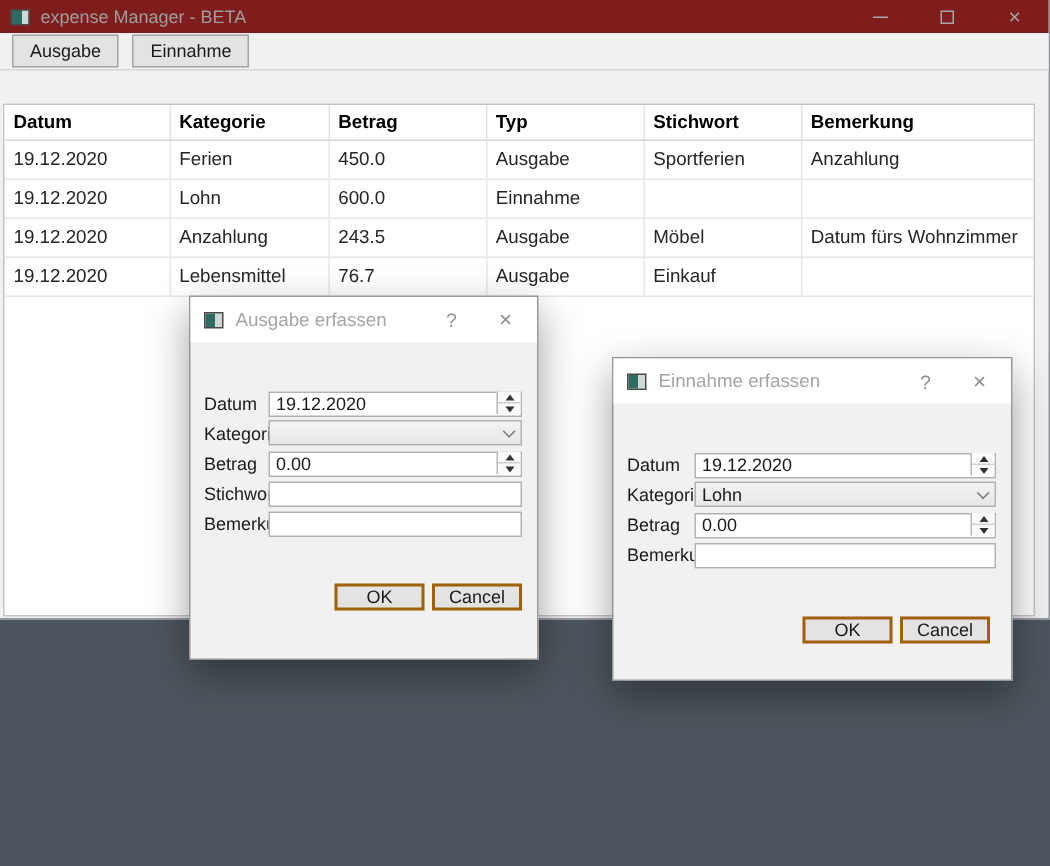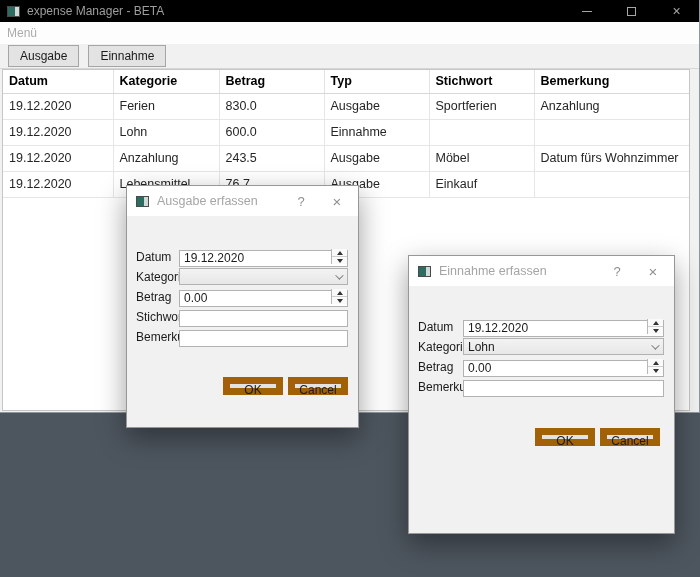--- a/index.html
+++ b/index.html
@@ -3,21 +3,21 @@
 <meta charset="utf-8">
 <style>
   * { margin:0; padding:0; box-sizing:border-box; }
   html,body { width:700px; height:577px; overflow:hidden;
     font-family:"Liberation Sans", sans-serif; background:#4d555e; }
 
   
   .app-window { position:absolute; left:0; top:0; width:700px; height:413px;
     background:#f1f1f1; border-right:1px solid #8f979e; border-bottom:1px solid #8f979e; }
 
-  .titlebar { height:22px; background:#000000; display:flex; align-items:center; padding-left:7px; }
+  .titlebar { height:22px; background:#7f1d1d; display:flex; align-items:center; padding-left:7px; }
   .app-icon { width:13px; height:11px; border:1px solid #4a4a4a; background:linear-gradient(90deg,#2e6b60 0 60%,#cfd9d6 60% 100%); flex:0 0 auto; }
   .titlebar .title { margin-left:7px; font-size:12px; color:#9e9e9e; flex:1 1 auto; white-space:nowrap; }
   .win-ctl { width:45px; height:22px; display:flex; align-items:center; justify-content:center; color:#a6a6a6; }
   .min-glyph { width:10px; height:1px; background:#a6a6a6; }
   .max-glyph { width:9px; height:9px; border:1px solid #a6a6a6; }
   .close-glyph { font-size:14px; line-height:1; color:#a6a6a6; }
 
   .menubar { height:22px; background:#fdfdfd; display:flex; align-items:center; padding-left:7px; }
   .menu-item { font-size:12px; color:#ababab; }
 
@@ -61,48 +61,45 @@
   .tri-dn { width:0; height:0; border-left:3px solid transparent; border-right:3px solid transparent; border-top:4px solid #333; }
   .combo { height:17px; border:1px solid #b2b2b2; background:linear-gradient(#f3f3f3,#e7e7e7);
     display:flex; align-items:center; justify-content:space-between; padding:0 6px 0 4px;
     font-size:12px; color:#1a1a1a; flex:1 1 auto; }
   .chevron { width:6px; height:6px; border-right:1.5px solid #7e7e7e; border-bottom:1.5px solid #7e7e7e;
     transform:rotate(45deg) translateY(-2px); }
 
   .dlg-buttons { position:absolute; display:flex; justify-content:flex-end; gap:5px; left:0; }
   .dlg-expense .dlg-buttons { top:191px; right:10px; }
   .dlg-income  .dlg-buttons { top:172px; right:14px; }
-  .dlg-btn { width:60px; height:18px; background:#e3e3e3; border:7px solid #a16207;
+  .dlg-btn { width:60px; height:18px; background:#e3e3e3; border:2px solid #a16207;
     font-family:"Liberation Sans",sans-serif; font-size:12px; color:#1a1a1a; line-height:1; cursor:default; }
 
-  .dlg-expense { left:126px; top:185px; width:233px; height:243px; }
-  .dlg-income  { left:408px; top:255px; width:267px; height:279px; }
+  .dlg-expense { left:126px; top:197px; width:233px; height:243px; }
+  .dlg-income  { left:408px; top:238px; width:267px; height:216px; }
 </style>
 </head>
 <body>
 
 <div class="app-window">
 
   <div class="titlebar">
     <span class="app-icon"></span>
     <span class="title">expense Manager - BETA</span>
     <span class="win-ctl">
         <span class="min-glyph"></span>
       </span>
     <span class="win-ctl">
         <span class="max-glyph"></span>
       </span>
     <span class="win-ctl">
         <span class="close-glyph">×</span>
       </span>
   </div>
 
-  <div class="menubar">
-    <span class="menu-item">Menü</span>
-  </div>
 
   <div class="toolbar">
     <button class="tb-btn">Ausgabe</button>
     <button class="tb-btn">Einnahme</button>
   </div>
 
   <div class="table-wrap">
     <table class="grid">
       <colgroup>
         <col style="width:110px">
@@ -119,21 +116,21 @@
           <th>Betrag</th>
           <th>Typ</th>
           <th>Stichwort</th>
           <th>Bemerkung</th>
         </tr>
       </thead>
       <tbody>
         <tr>
           <td>19.12.2020</td>
           <td>Ferien</td>
-          <td>830.0</td>
+          <td>450.0</td>
           <td>Ausgabe</td>
           <td>Sportferien</td>
           <td>Anzahlung</td>
         </tr>
         <tr>
           <td>19.12.2020</td>
           <td>Lohn</td>
           <td>600.0</td>
           <td>Einnahme</td>
           <td></td>

